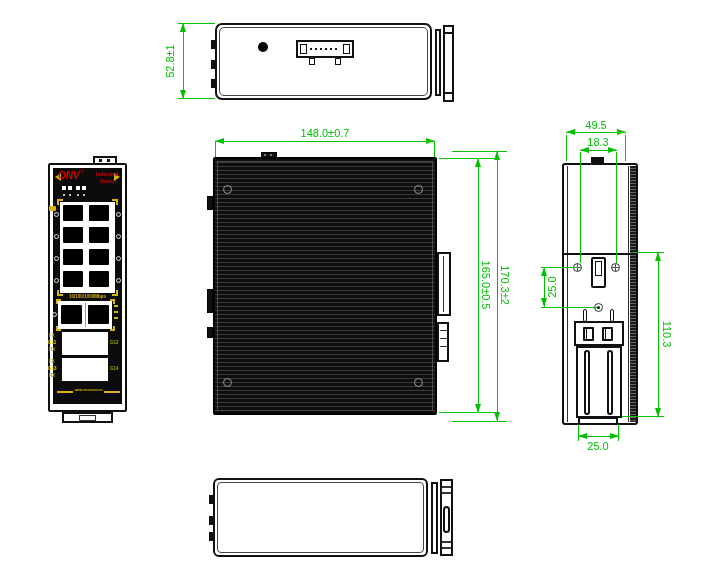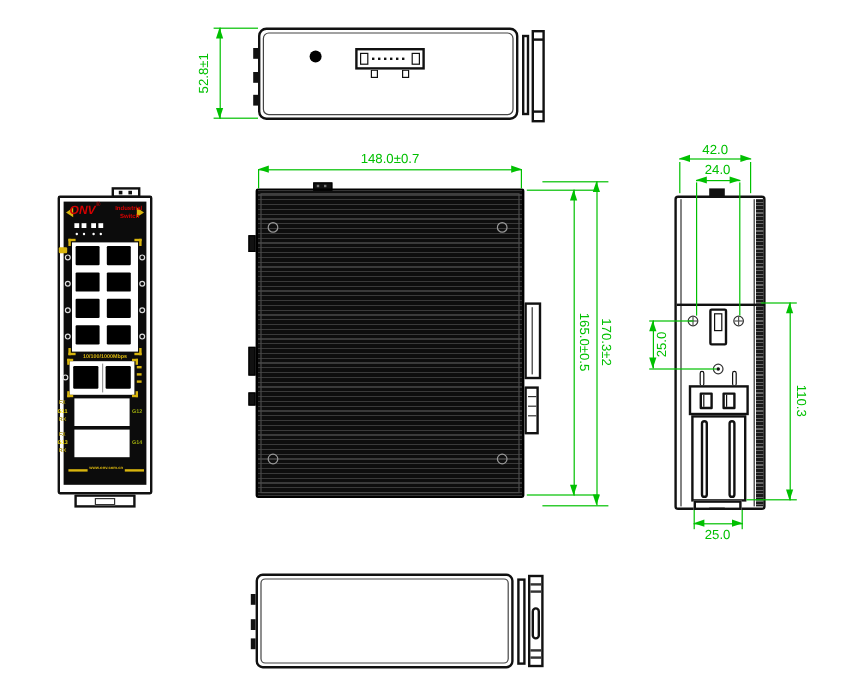--- a/index.html
+++ b/index.html
@@ -210,28 +210,28 @@
     <div class="bx" style="left:584px;top:350px;width:6px;height:65px;border-radius:3px;"></div>
     <div class="bx" style="left:607px;top:350px;width:6px;height:65px;border-radius:3px;"></div>
     <div class="bx" style="left:578px;top:417px;width:40px;height:8px;"></div>
     <div class="kl" style="left:591px;top:423px;width:13px;height:2px;"></div>
 
     <div class="gl" style="left:566px;top:135px;width:1px;height:26px;"></div>
     <div class="gl" style="left:625px;top:135px;width:1px;height:26px;"></div>
     <div class="gl" style="left:566px;top:132px;width:60px;height:1px;"></div>
     <div class="aL" style="left:566px;top:129px;"></div>
     <div class="aR" style="left:617px;top:129px;"></div>
-    <div class="dimtxt" style="left:566px;top:119px;width:60px;">42.0</div>
+    <div class="dimtxt" style="left:566px;top:119px;width:60px;">49.5</div>
 
     <div class="gl" style="left:580px;top:152px;width:1px;height:111px;"></div>
     <div class="gl" style="left:616px;top:152px;width:1px;height:111px;"></div>
     <div class="gl" style="left:580px;top:150px;width:37px;height:1px;"></div>
     <div class="aL" style="left:580px;top:147px;"></div>
     <div class="aR" style="left:608px;top:147px;"></div>
-    <div class="dimtxt" style="left:568px;top:136px;width:60px;">24.0</div>
+    <div class="dimtxt" style="left:568px;top:136px;width:60px;">18.3</div>
 
     <div class="gl" style="left:541px;top:267px;width:37px;height:1px;"></div>
     <div class="gl" style="left:541px;top:307px;width:56px;height:1px;"></div>
     <div class="gl" style="left:544px;top:267px;width:1px;height:40px;"></div>
     <div class="aU" style="left:541px;top:267px;"></div>
     <div class="aD" style="left:541px;top:298px;"></div>
     <div class="dimtxt" style="left:520px;top:281px;width:64px;transform:rotate(-90deg);">25.0</div>
 
     <div class="gl" style="left:634px;top:252px;width:30px;height:1px;"></div>
     <div class="gl" style="left:622px;top:416px;width:42px;height:1px;"></div>

